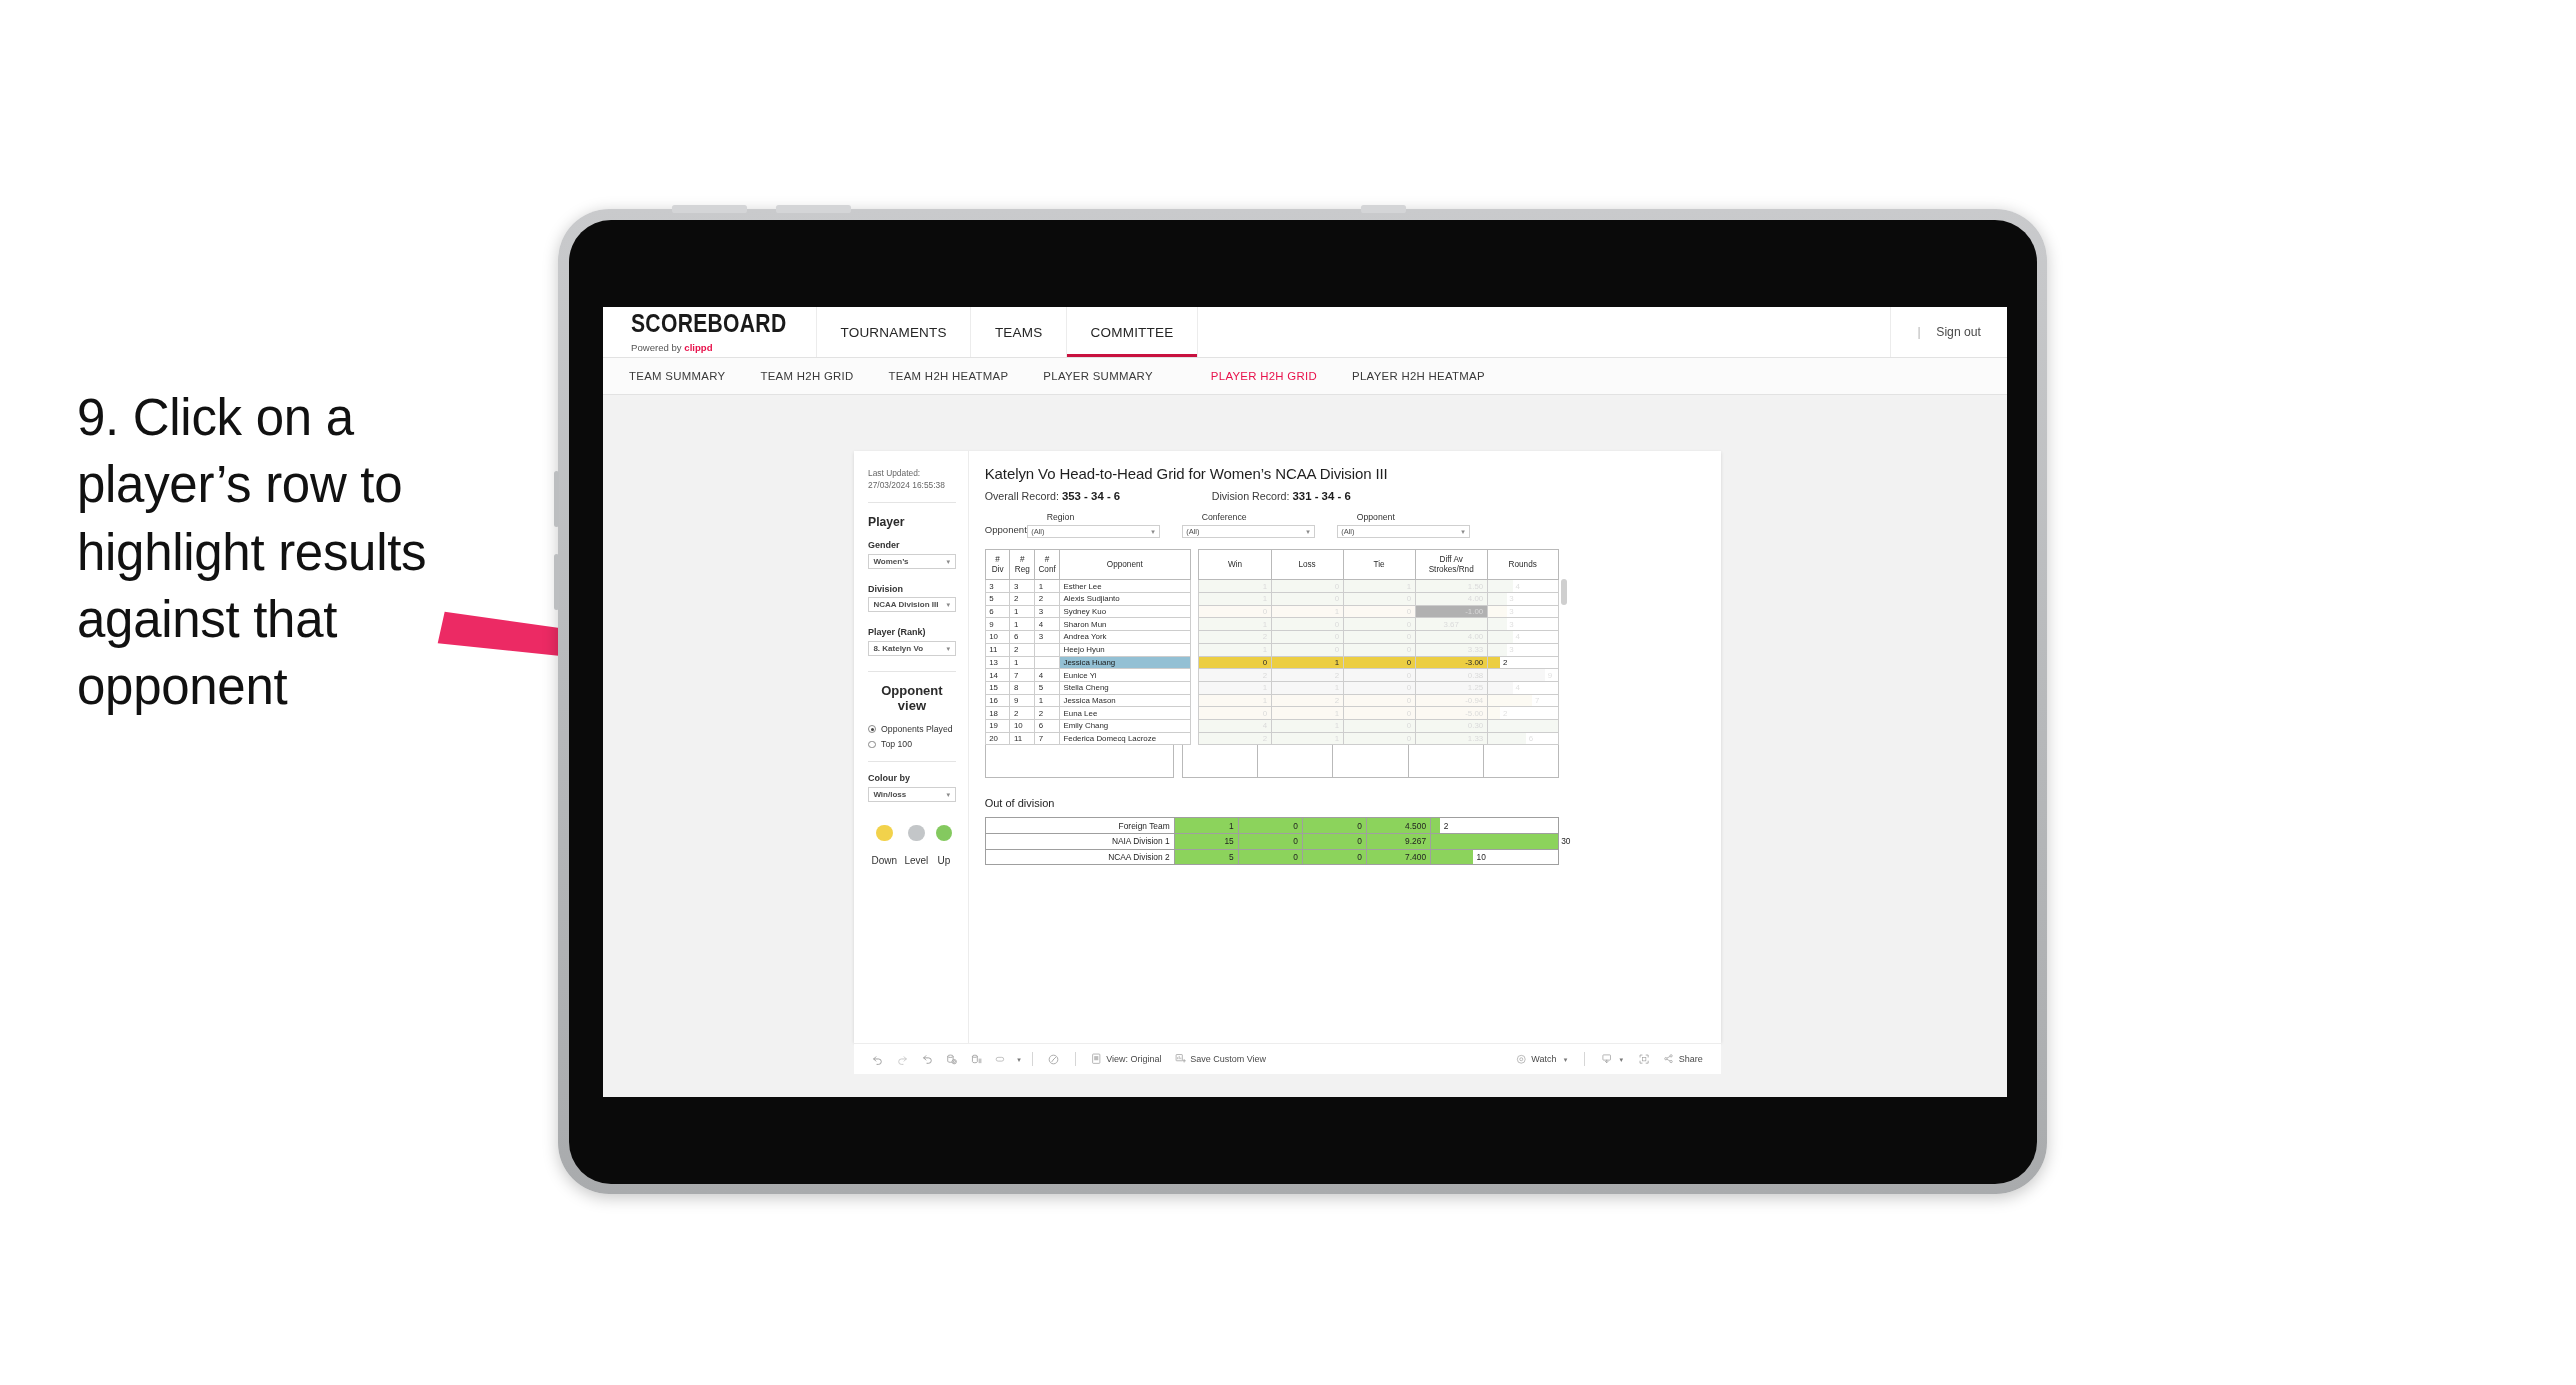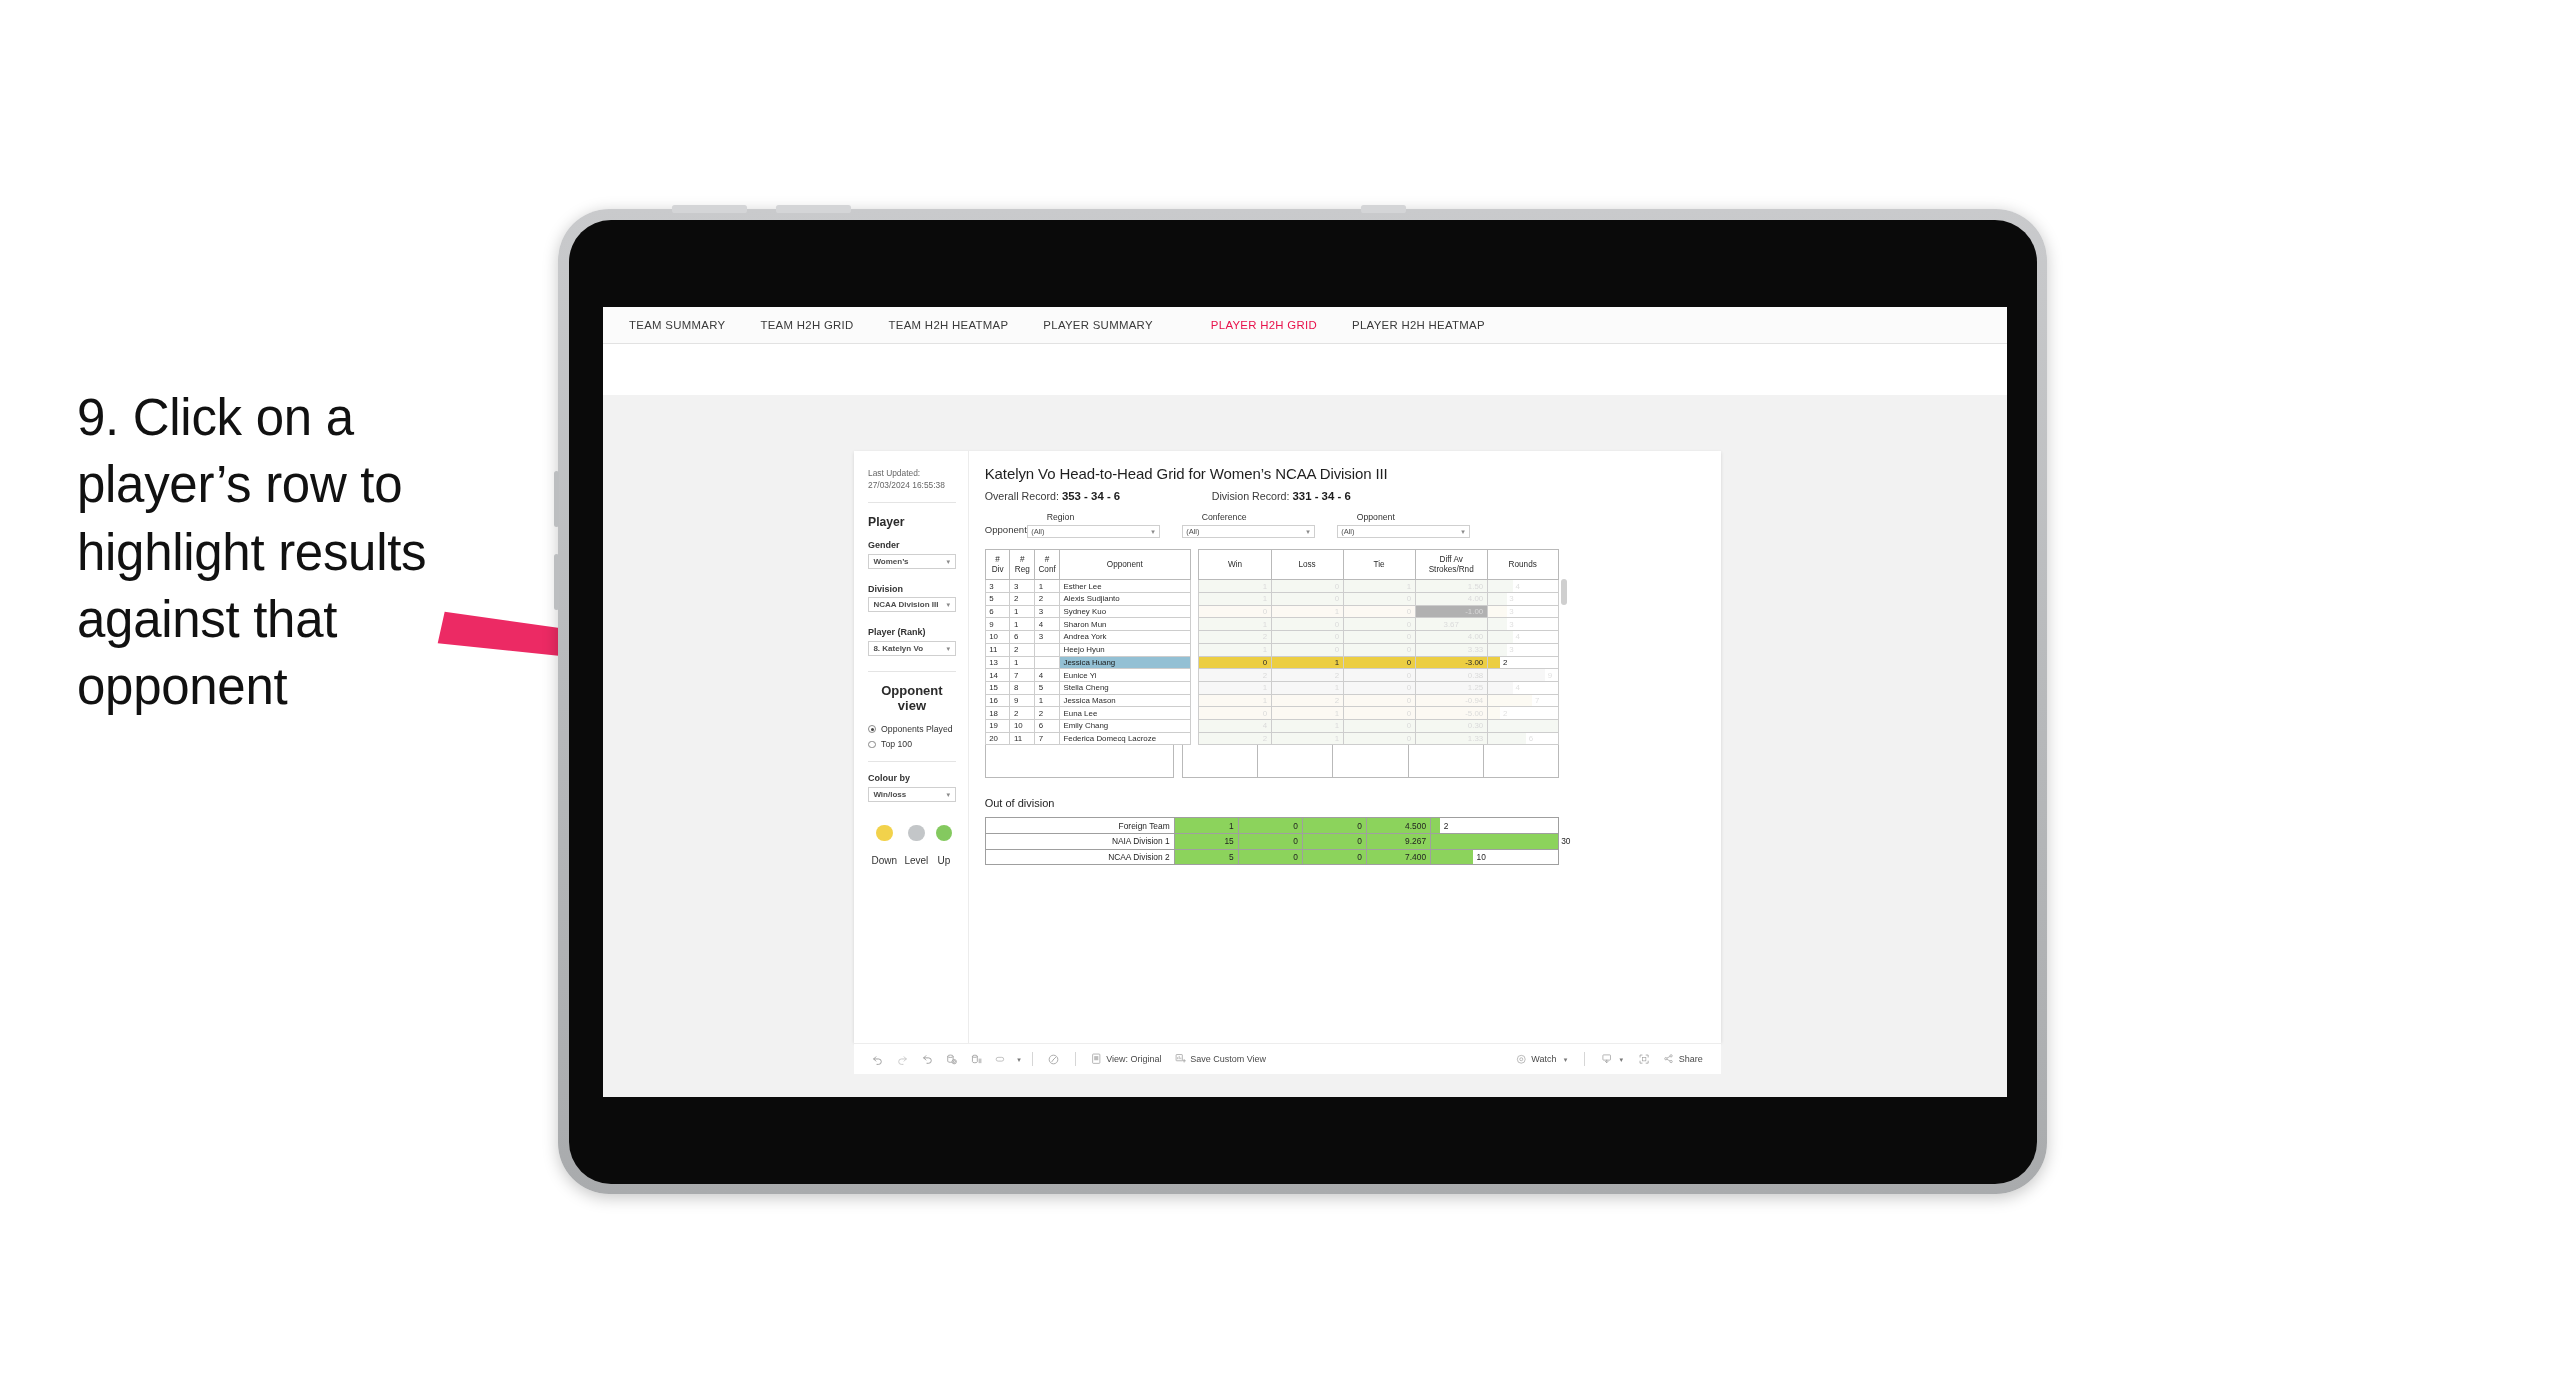--- a/index.html
+++ b/index.html
@@ -223,20 +223,37 @@
   <div class="btn-top" id="btn-b"></div>
   <div class="btn-top" id="btn-c"></div>
   <div class="btn-side" id="side-1"></div>
   <div class="btn-side" id="side-2"></div>
   <div class="cam"></div>
   <div id="device-inner"></div>
 </div>
 
 <div id="viewport">
 
+  <div id="topnav">
+    <div id="logo-wrap">
+      <div id="logo-main">SCOREBOARD</div>
+      <div id="logo-sub">
+        <span>Powered by</span>
+        <b>clippd</b>
+      </div>
+    </div>
+    <div class="navitem">TOURNAMENTS</div>
+    <div class="navitem">TEAMS</div>
+    <div class="navitem active">COMMITTEE</div>
+    <div id="nav-spacer"></div>
+    <div id="signout-wrap">
+      <span id="signout-sep">|</span>
+      <span id="signout">Sign out</span>
+    </div>
+  </div>
 
   <div id="subnav">
     <div class="subitem">TEAM SUMMARY</div>
     <div class="subitem">TEAM H2H GRID</div>
     <div class="subitem">TEAM H2H HEATMAP</div>
     <div class="subitem">PLAYER SUMMARY</div>
     <div class="subitem active">PLAYER H2H GRID</div>
     <div class="subitem">PLAYER H2H HEATMAP</div>
   </div>
 

